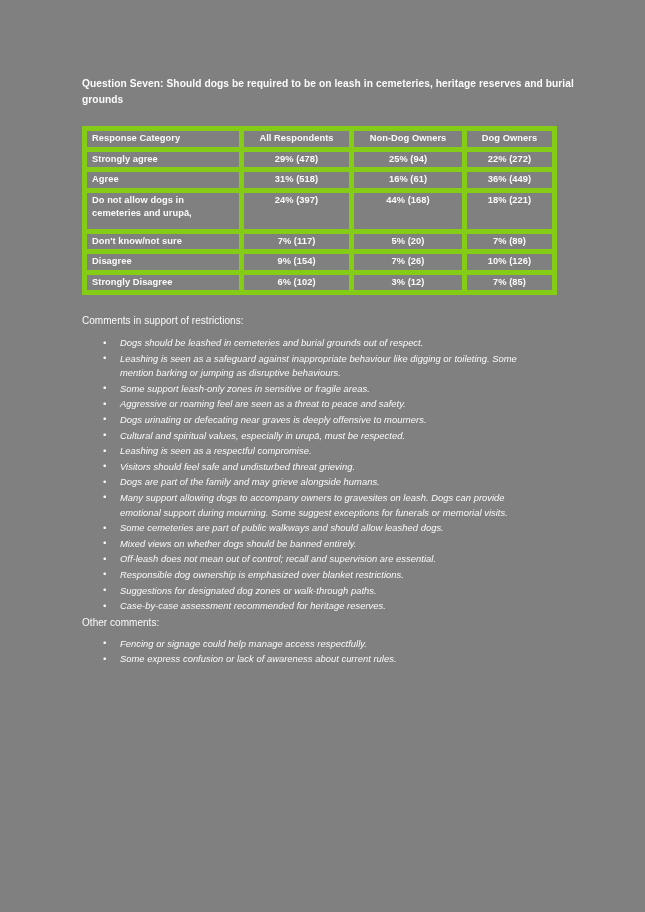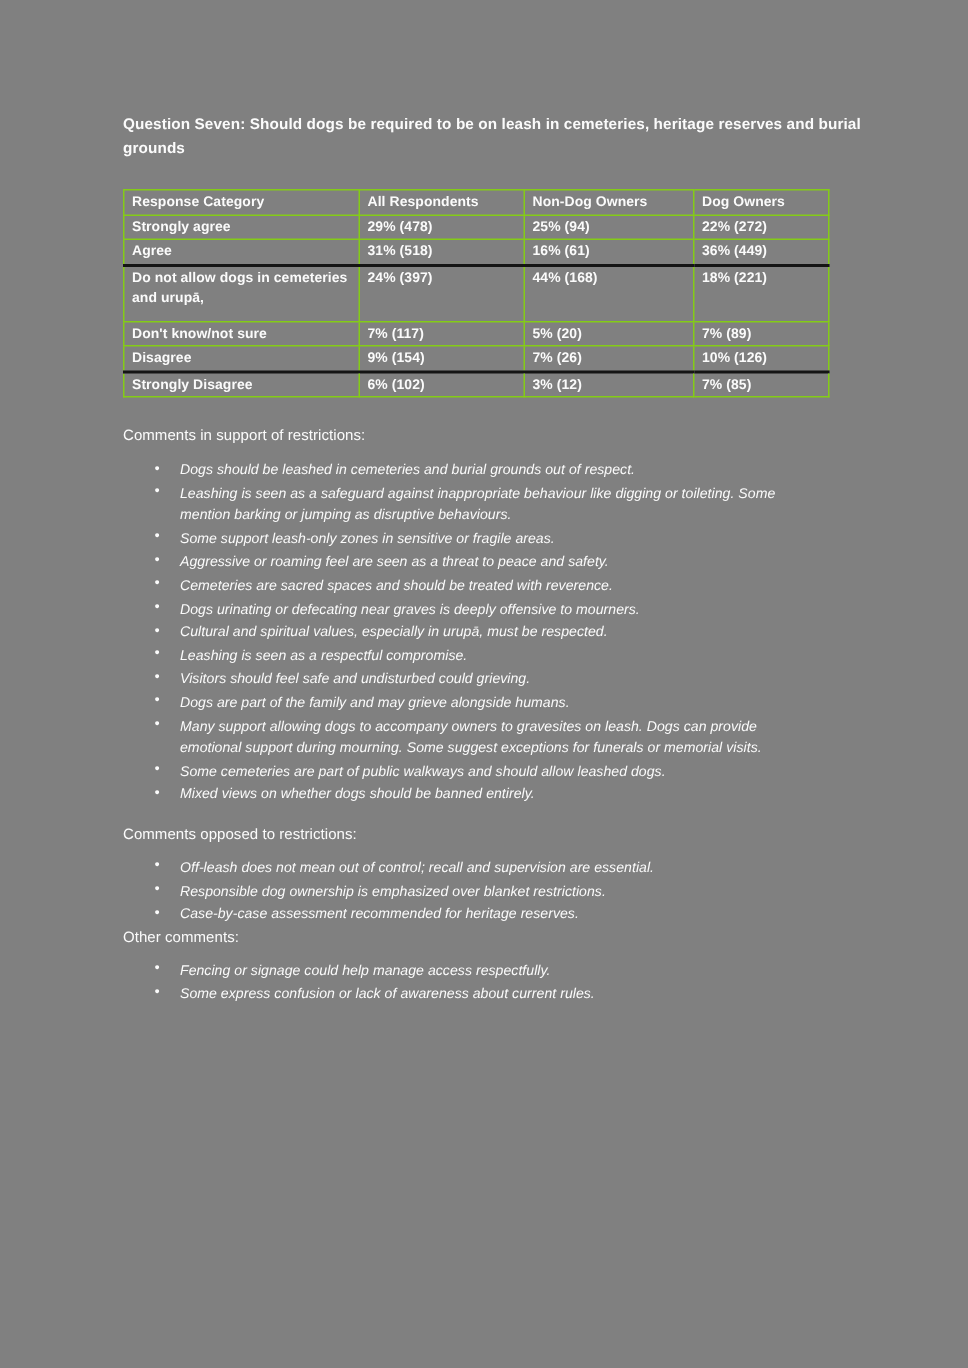--- a/index.html
+++ b/index.html
@@ -36,34 +36,34 @@
     width: 470px;
     margin: 0 0 0 0;
     table-layout: fixed;
     font-family: "Liberation Sans", sans-serif;
   }
   table.results col.c1 { width: 157px; }
   table.results col.c2 { width: 110px; }
   table.results col.c3 { width: 113px; }
   table.results col.c4 { width: 90px; }
   table.results td, table.results th {
-    border: 1px solid #84cc16;
+    border: 5px solid #84cc16;
     font-size: 9.3px;
     font-weight: bold;
     line-height: 13.5px;
     padding: 1px 5px 1px 5px;
     color: #fbfbfb;
     vertical-align: top;
     letter-spacing: 0.05px;
   }
   table.results th {
     text-align: left;
   }
   table.results td.num, table.results th.num {
-    text-align: left;
+    text-align: center;
   }
   
   table.results tr.heavy-below > td,
   table.results tr.heavy-below > th {
     border-bottom: 2.4px solid #141414;
   }
   .tall-cell {
     height: 34px;
   }
   .section-head {
@@ -168,35 +168,34 @@
       </tr>
     </tbody>
   </table>
 
   <p class="section-head">Comments in support of restrictions:</p>
   <ul class="bullets">
     <li>Dogs should be leashed in cemeteries and burial grounds out of respect.</li>
     <li>Leashing is seen as a safeguard against inappropriate behaviour like digging or toileting. Some mention barking or jumping as disruptive behaviours.</li>
     <li>Some support leash-only zones in sensitive or fragile areas.</li>
     <li>Aggressive or roaming feel are seen as a threat to peace and safety.</li>
-    <li>Cemeteries are sacred spaces and should be treated with reverence.</li>
     <li>Dogs urinating or defecating near graves is deeply offensive to mourners.</li>
     <li>Cultural and spiritual values, especially in urupā, must be respected.</li>
     <li>Leashing is seen as a respectful compromise.</li>
-    <li>Visitors should feel safe and undisturbed could grieving.</li>
+    <li>Visitors should feel safe and undisturbed threat grieving.</li>
     <li>Dogs are part of the family and may grieve alongside humans.</li>
     <li>Many support allowing dogs to accompany owners to gravesites on leash. Dogs can provide emotional support during mourning. Some suggest exceptions for funerals or memorial visits.</li>
     <li>Some cemeteries are part of public walkways and should allow leashed dogs.</li>
     <li>Mixed views on whether dogs should be banned entirely.</li>
   </ul>
 
-  <p class="section-head tight">Comments opposed to restrictions:</p>
   <ul class="bullets">
     <li>Off-leash does not mean out of control; recall and supervision are essential.</li>
     <li>Responsible dog ownership is emphasized over blanket restrictions.</li>
+    <li>Suggestions for designated dog zones or walk-through paths.</li>
     <li>Case-by-case assessment recommended for heritage reserves.</li>
   </ul>
 
   <p class="section-head no-gap">Other comments:</p>
   <ul class="bullets">
     <li>Fencing or signage could help manage access respectfully.</li>
     <li>Some express confusion or lack of awareness about current rules.</li>
   </ul>
 
 </div>

